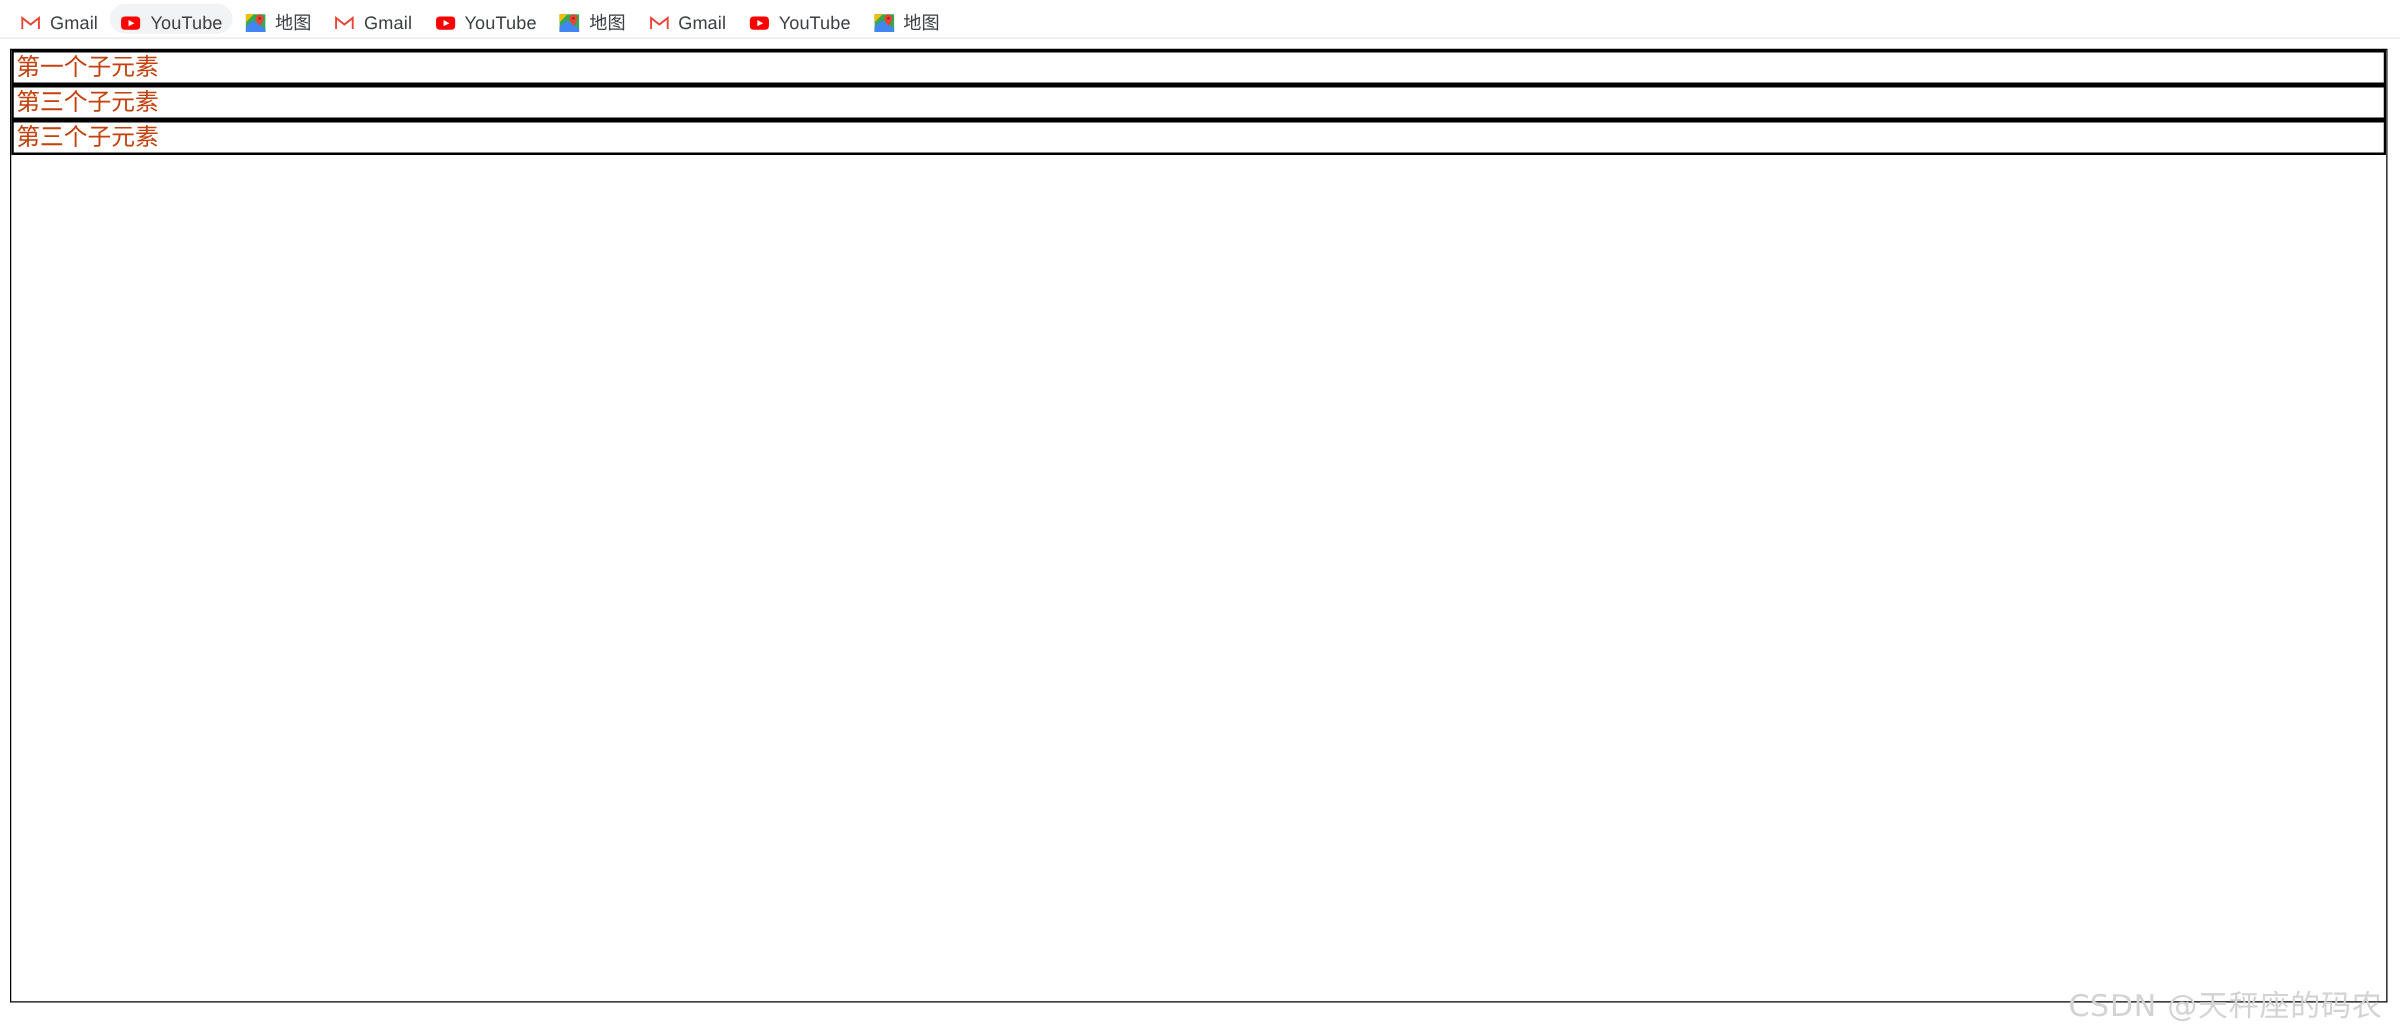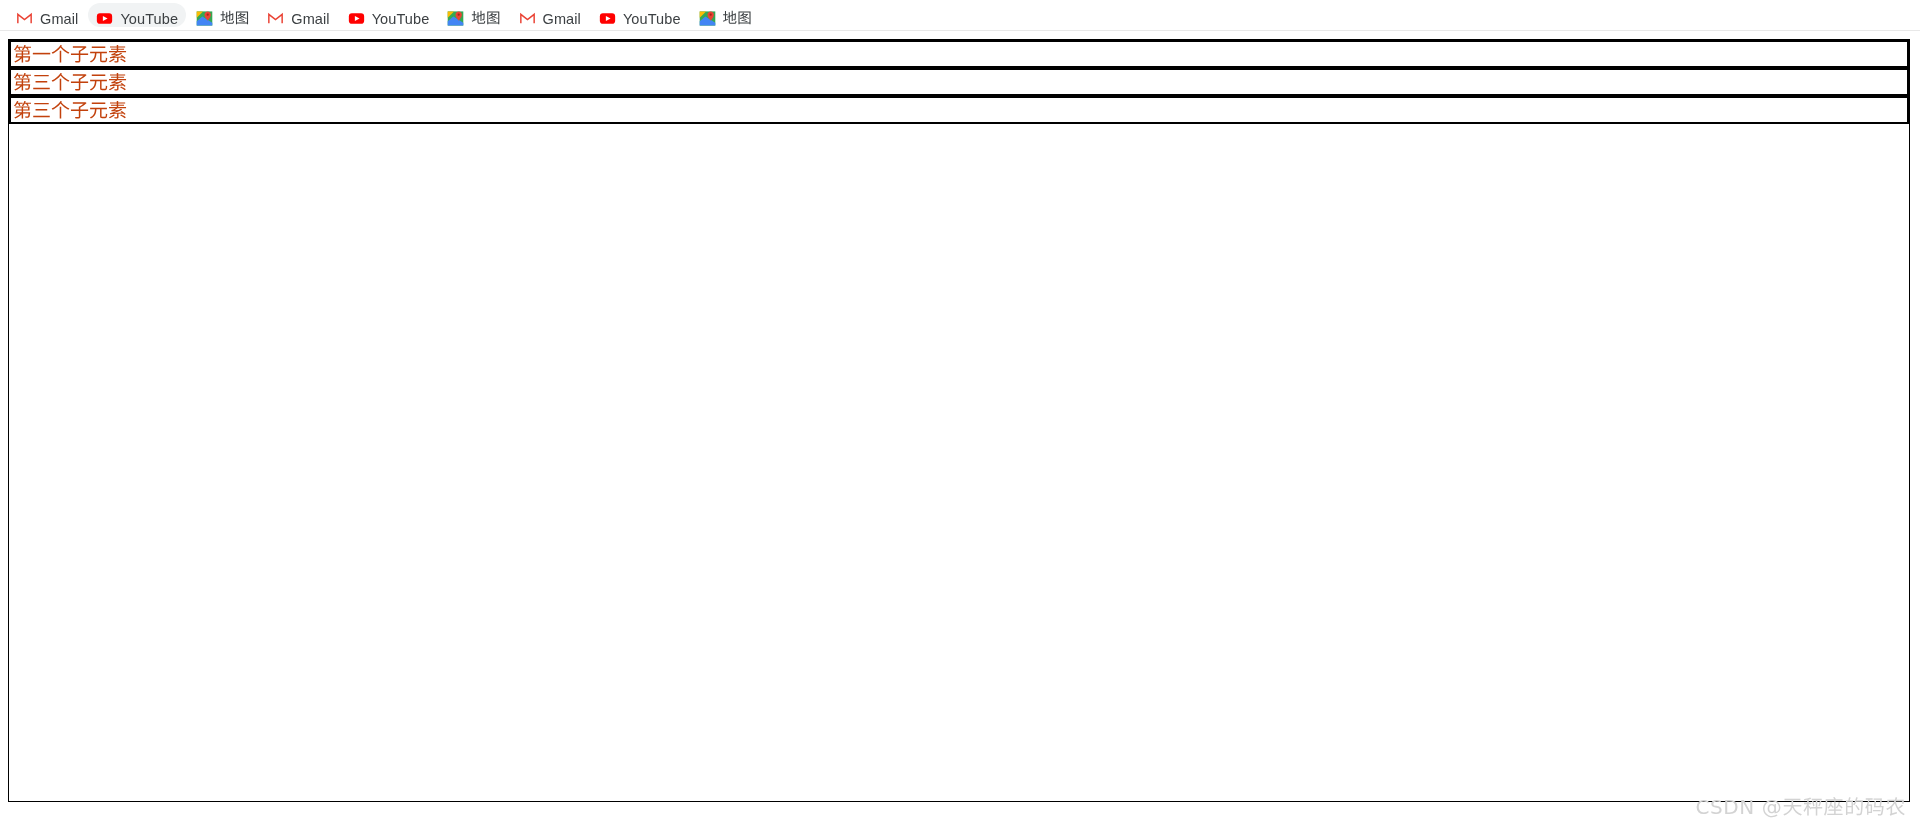--- a/index.html
+++ b/index.html
@@ -97,21 +97,21 @@
     display: block;
     white-space: nowrap;
     overflow: hidden;
   }
 
   
   .watermark {
     position: absolute;
     right: 14px;
     bottom: 5px;
-    font-size: 20px;
+    font-size: 24px;
     color: #d3d3d3;
     letter-spacing: 0.6px;
     user-select: none;
     white-space: nowrap;
     font-family: "DejaVu Sans", "Liberation Sans", sans-serif;
   }
 </style>
 </head>
 <body>
 

